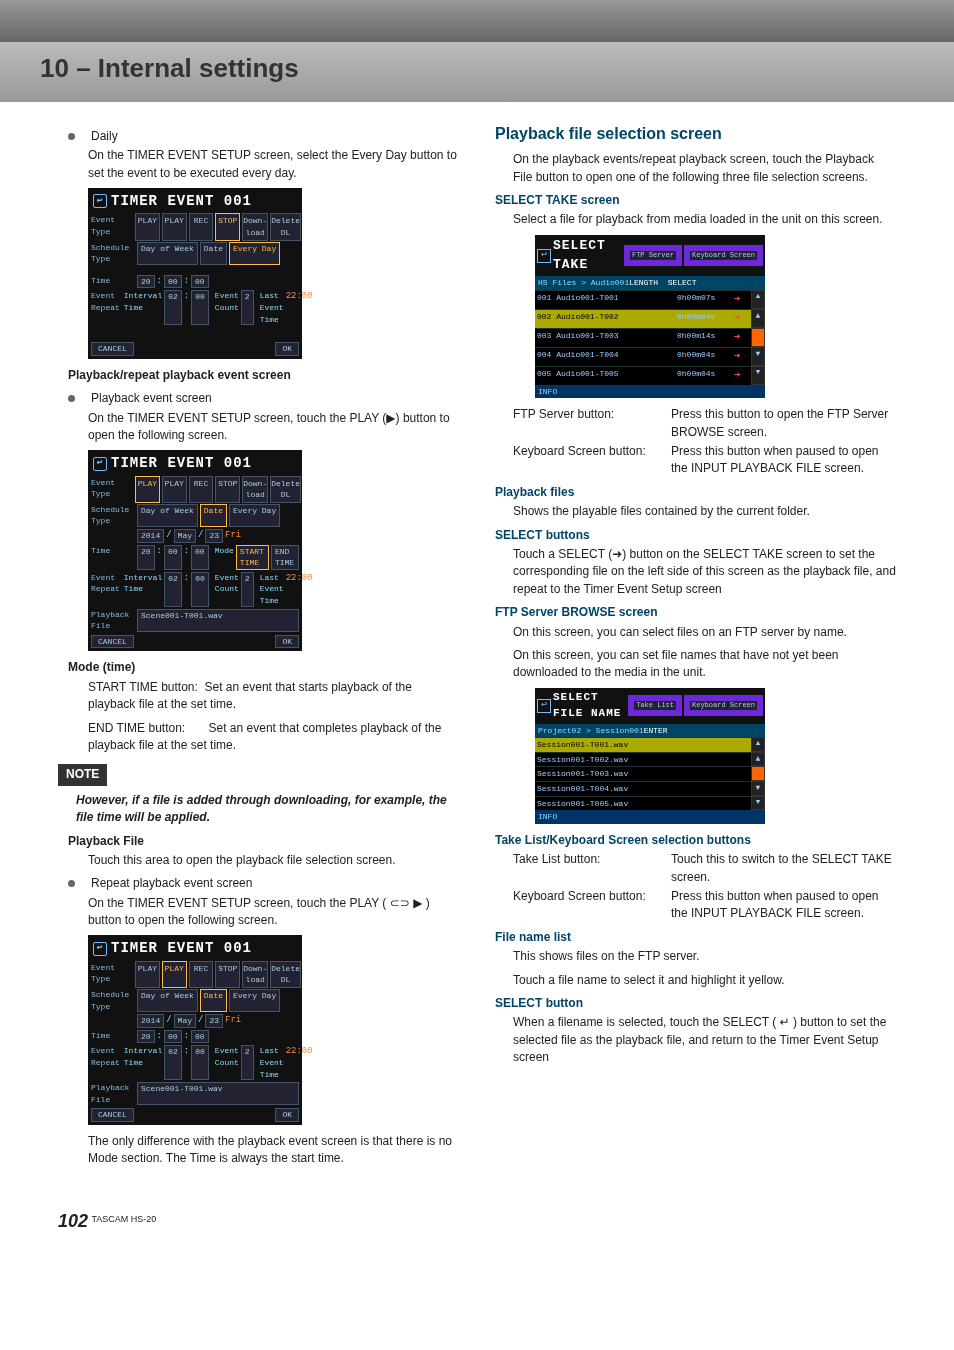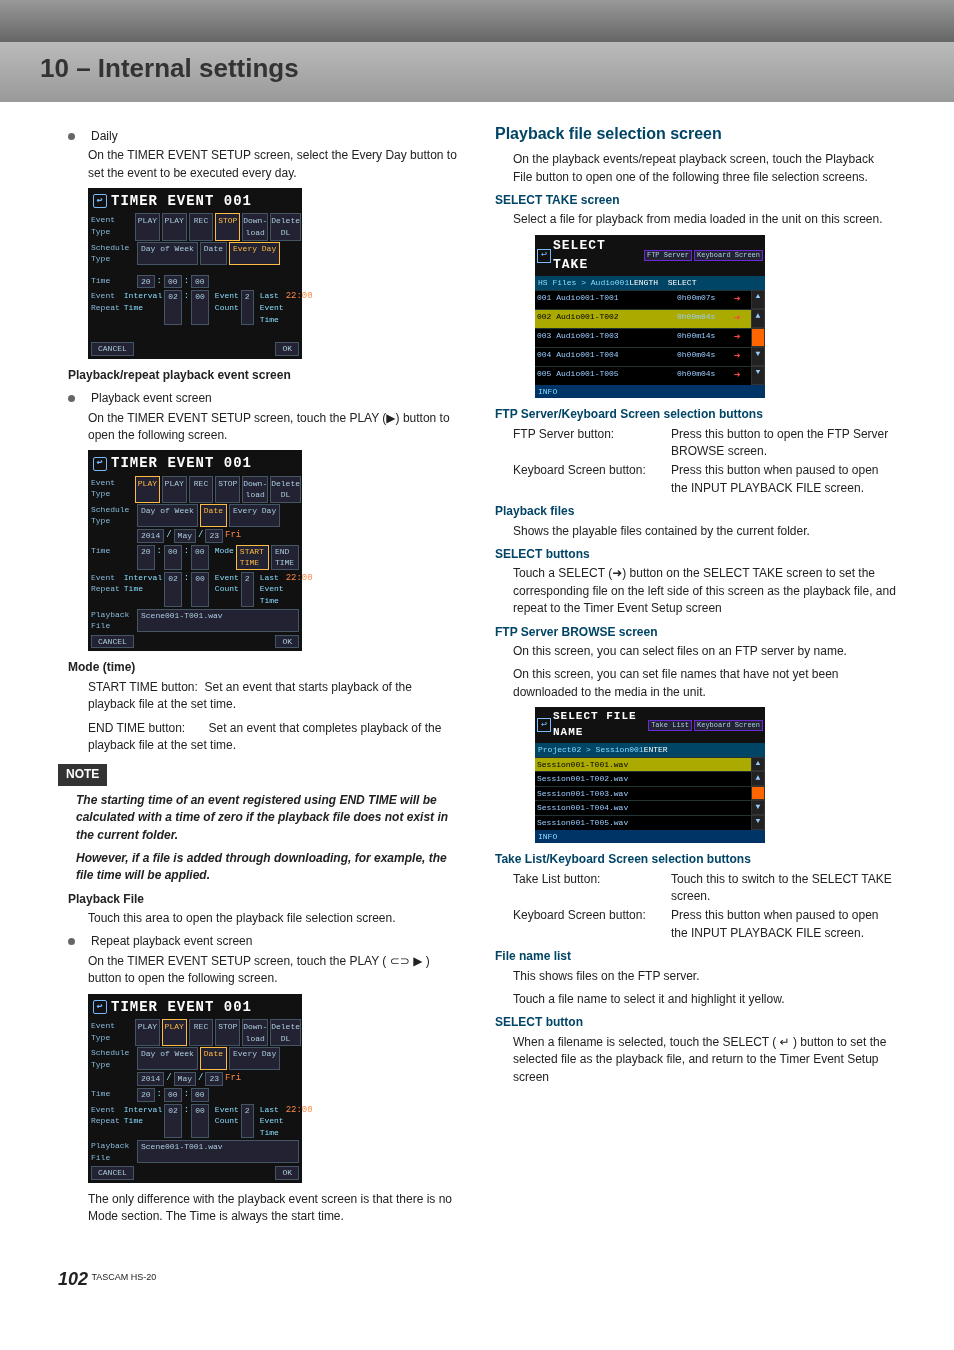--- a/index.html
+++ b/index.html
@@ -32,21 +32,21 @@
   .device .lbl-row .side { width:46px; color:#8bd; font-size:8px; padding:1px 2px; }
   .device .lbl-row .rest { flex:1; display:flex; gap:2px; padding:1px 2px; }
   .device .pill { background:#223; border:1px solid #456; padding:0 3px; color:#acd; font-size:8px; }
   .device .pill.sel { border-color:#fb4; color:#fb4; }
   .device .foot { display:flex; justify-content:space-between; padding:2px; background:#111; }
   .device .foot span { background:#223; border:1px solid #456; padding:0 6px; font-size:8px; color:#acd; }
   .device2 { width: 230px; margin: 6px 0 8px 18px; background:#000; font-family:"Courier New",monospace; font-size:9px; }
   .device2 .hdr2 { display:flex; align-items:center; gap:2px; padding:2px; background:#111; }
   .device2 .hdr2 .back-icon { width:14px; height:14px; border:1px solid #7bf; color:#7bf; font-size:10px; display:inline-flex; align-items:center; justify-content:center; }
   .device2 .hdr2 .t { color:#fff; font-weight:700; letter-spacing:1px; font-size:13px; flex:1; }
-  .device2 .hdr2 .hb { font-size:7px; background:#223; border:1px solid #6d28d9; color:#acd; padding:1px 2px; line-height:1; }
+  .device2 .hdr2 .hb { font-size:7px; background:#223; border:6px solid #6d28d9; color:#acd; padding:1px 2px; line-height:1; }
   .device2 .path { background:#046; color:#8df; font-size:8px; padding:1px 3px; display:flex; justify-content:flex-start; }
   .device2 .path .colh { color:#fff; font-size:8px; }
   .device2 .row { display:flex; align-items:flex-start; border-top:1px solid #233; padding:1px 2px; }
   .device2 .row.hi { background:#aa0; color:#000; }
   .device2 .row .fn { flex:1; color:#9cf; font-size:8px; }
   .device2 .row.hi .fn { color:#000; }
   .device2 .row .len { width:48px; color:#9cf; font-size:8px; }
   .device2 .row .arrow { width:24px; text-align:center; color:#f44; font-size:11px; }
   .device2 .scroller { width:14px; background:#222; display:flex; flex-direction:column; }
   .device2 .scroller div { flex:1; border:1px solid #333; font-size:8px; text-align:center; color:#9cf; }
@@ -201,21 +201,20 @@
           <span>CANCEL</span>
           <span>OK</span>
         </div>
     </div>
 
     <div class="small-head">Mode (time)</div>
     <div class="body-indent"><span>START TIME button:</span>&nbsp;&nbsp;<span>Set an event that starts playback of the playback file at the set time.</span></div>
     <div class="body-indent"><span>END TIME button:</span>&nbsp;&nbsp;&nbsp;&nbsp;&nbsp;&nbsp;&nbsp;<span>Set an event that completes playback of the playback file at the set time.</span></div>
 
     <div style="margin:10px 0 4px 0"><span class="note-box">NOTE</span></div>
-    <div class="note-body">The starting time of an event registered using END TIME will be calculated with a time of zero if the playback file does not exist in the current folder.</div>
     <div class="note-body">However, if a file is added through downloading, for example, the file time will be applied.</div>
 
     <div class="small-head">Playback File</div>
     <div class="body-indent">Touch this area to open the playback file selection screen.</div>
 
     <div class="bullet-row">
       <div class="bullet-dot"></div>
       <div class="bullet-text">Repeat playback event screen</div>
     </div>
     <div class="body-indent">On the TIMER EVENT SETUP screen, touch the PLAY ( ⊂⊃ ▶ ) button to open the following screen.</div>
@@ -333,21 +332,20 @@
             <div>⯅</div>
             <div>▲</div>
             <div style="background:#f60"></div>
             <div>▼</div>
             <div>⯆</div>
           </div>
       </div>
       <div class="info">INFO</div>
     </div>
 
-    <div class="sub-blue">FTP Server/Keyboard Screen selection buttons</div>
     <div class="kv">
         <div class="k">FTP Server button:</div>
         <div class="v">Press this button to open the FTP Server BROWSE screen.</div>
       </div>
     <div class="kv">
         <div class="k">Keyboard Screen button:</div>
         <div class="v">Press this button when paused to open the INPUT PLAYBACK FILE screen.</div>
       </div>
 
     <div class="sub-blue">Playback files</div>

